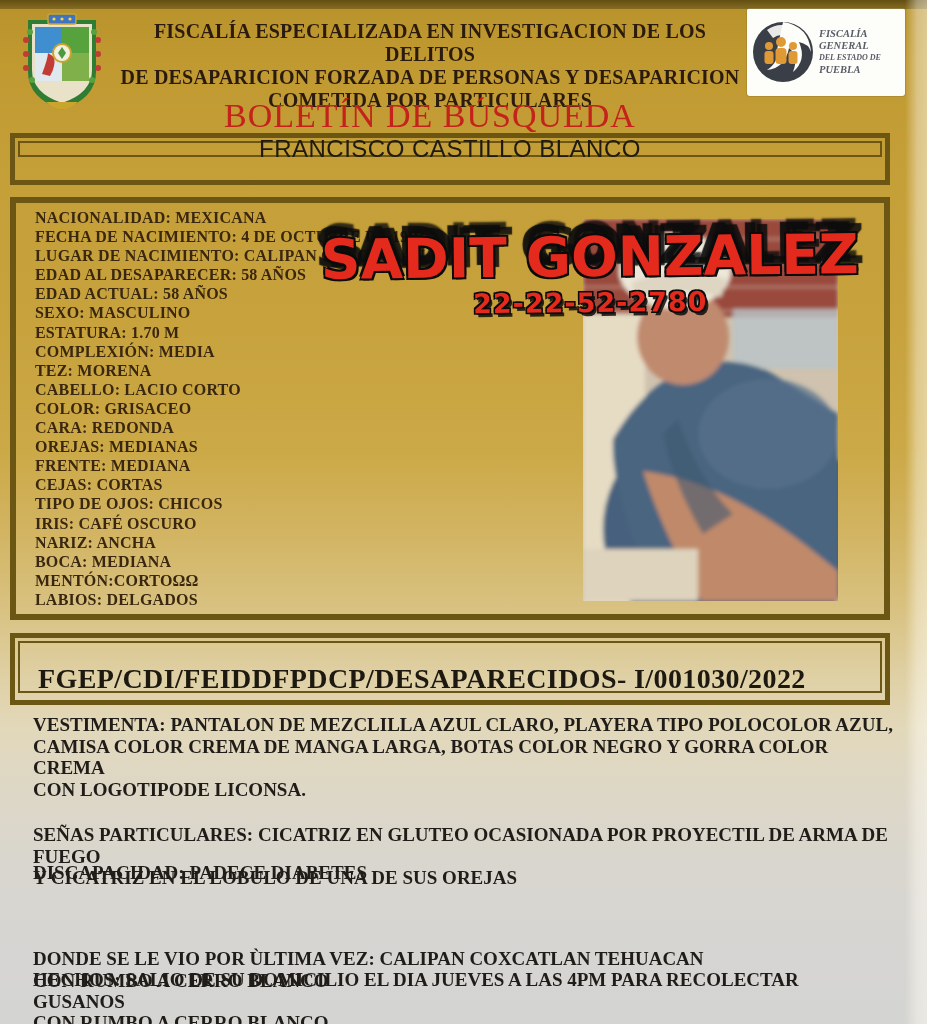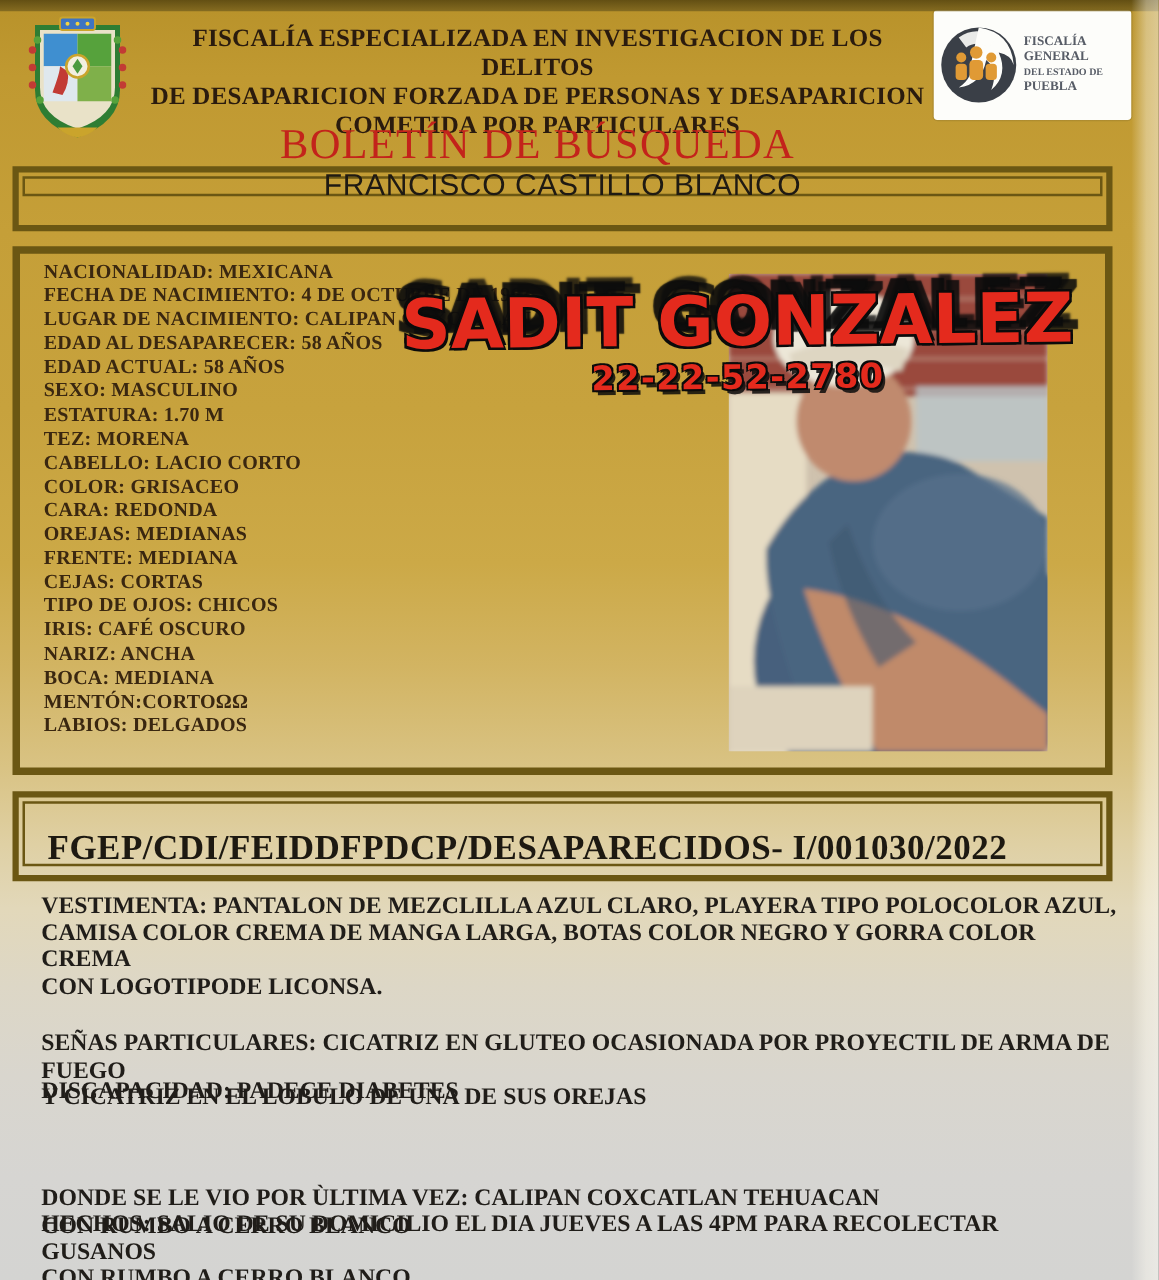--- a/index.html
+++ b/index.html
@@ -30,21 +30,21 @@
   }
   .bulletin{
     position:absolute;left:112px;top:86px;width:636px;text-align:center;z-index:4;
     font-weight:normal;font-size:34px;line-height:38px;color:#c3231b;letter-spacing:1px;margin-top:11px;
   }
   .fge-box{
     position:absolute;left:747px;top:8px;width:158px;height:88px;background:#fdfdfa;
     border-radius:3px;display:flex;align-items:center;z-index:4;box-shadow:0 0 0 1px rgba(120,100,40,.25);
   }
   .fge-box svg{flex:0 0 72px;height:80px;}
-  .fge-text{flex:1;color:#575c66;font-weight:bold;line-height:12px;padding-right:4px;}
+  .fge-text{flex:1;color:#575c66;font-weight:bold;line-height:12px;padding-right:4px;font-style:italic;}
   .fge-line1,.fge-line3{font-size:10.5px;}
   .fge-line2{font-size:8px;}
 
   
   .frame{position:absolute;left:10px;width:880px;border:5px solid #6b5713;box-sizing:border-box;z-index:3;}
   .frame-inner{border:2px solid #6b5713;margin:3px;box-sizing:border-box;}
   .name-box{top:133px;height:52px;}
   .name-box .frame-inner{height:16px;display:flex;align-items:center;justify-content:center;}
   .name-text{font-family:"Liberation Sans",sans-serif;font-size:24px;color:#1f1a13;letter-spacing:.5px;}
 
@@ -159,20 +159,21 @@
   <div class="frame main-box"></div>
 
   <div class="char-list">
     <div>NACIONALIDAD: MEXICANA</div>
     <div>FECHA DE NACIMIENTO: 4 DE OCTUBRE DE 1963</div>
     <div>LUGAR DE NACIMIENTO: CALIPAN COXCATLAN</div>
     <div>EDAD AL DESAPARECER: 58 AÑOS</div>
     <div>EDAD ACTUAL: 58 AÑOS</div>
     <div>SEXO: MASCULINO</div>
     <div>ESTATURA: 1.70 M</div>
+    <div>COMPLEXIÓN: MEDIA</div>
     <div>TEZ: MORENA</div>
     <div>CABELLO: LACIO CORTO</div>
     <div>COLOR: GRISACEO</div>
     <div>CARA: REDONDA</div>
     <div>OREJAS: MEDIANAS</div>
     <div>FRENTE: MEDIANA</div>
     <div>CEJAS: CORTAS</div>
     <div>TIPO DE OJOS: CHICOS</div>
     <div>IRIS: CAFÉ OSCURO</div>
     <div>NARIZ: ANCHA</div>

